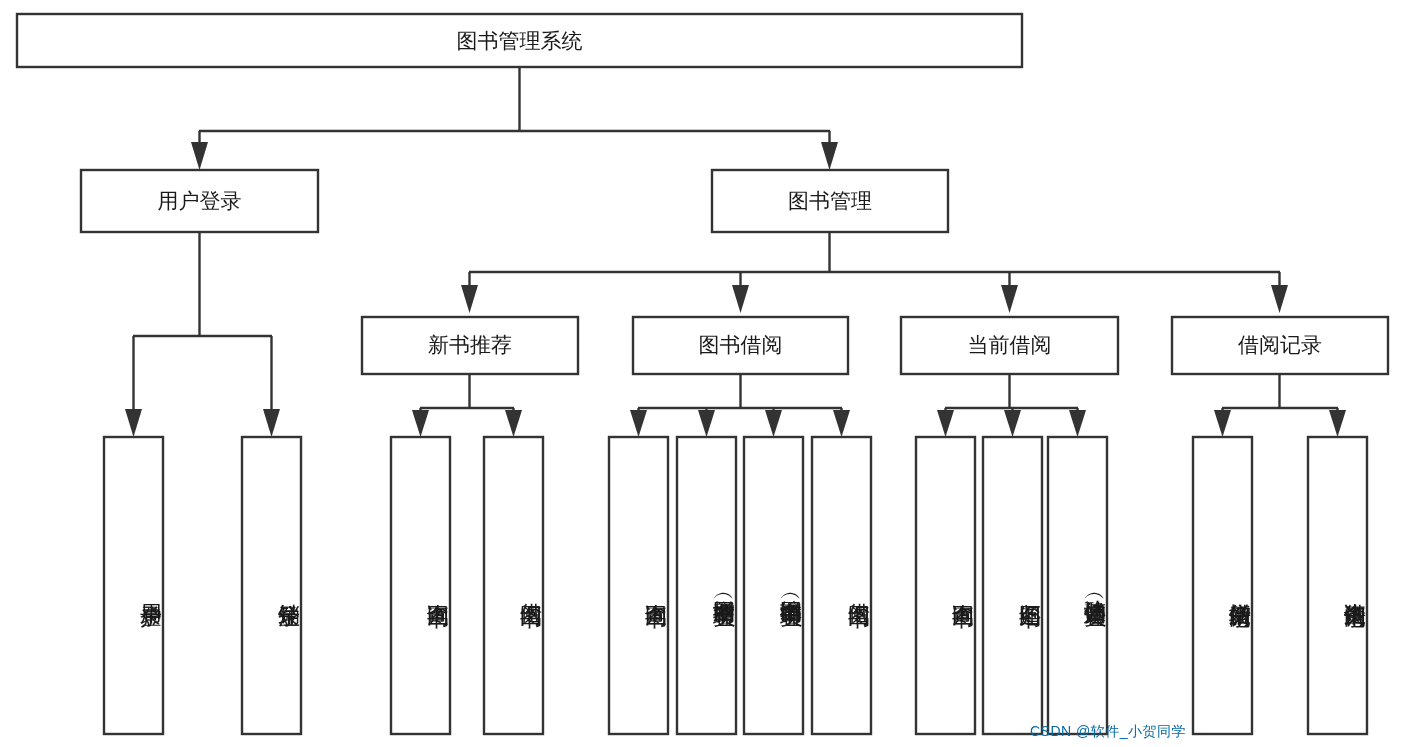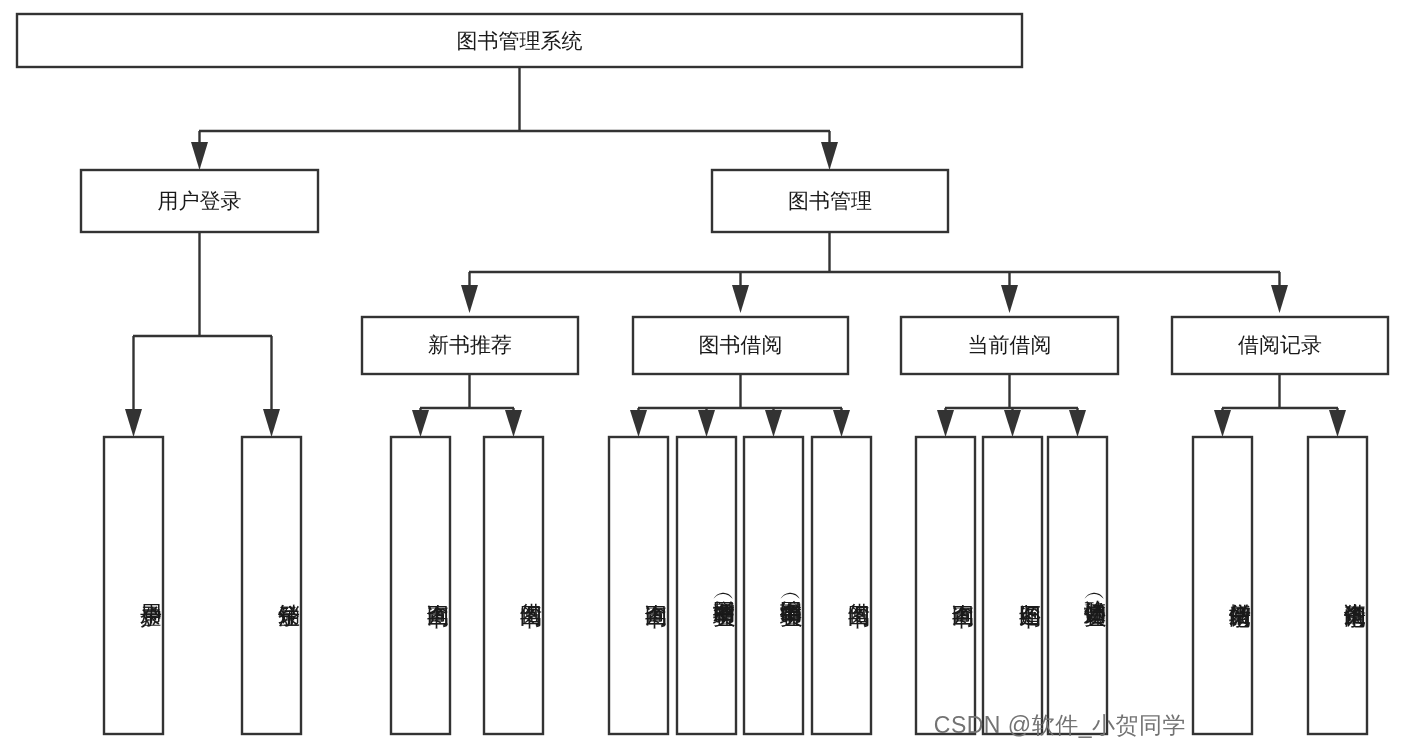--- a/index.html
+++ b/index.html
@@ -62,22 +62,22 @@
     align-items: flex-start;
     justify-content: center;
     white-space: normal;
     pointer-events: none;
   }
   .watermark {
     position: absolute;
     right: 8px;
     bottom: 6px;
     font-family: "Liberation Sans", "DejaVu Sans", sans-serif;
-    font-size: 23px;
-    color: #737373;
+    font-size: 14px;
+    color: #0369a1;
     letter-spacing: 0.5px;
     white-space: nowrap;
   }
 </style>
 </head>
 <body>
 
 <div id="diagram-root">
 
   <svg class="diagram-canvas" viewBox="0 0 1405 747" xmlns="http://www.w3.org/2000/svg">

